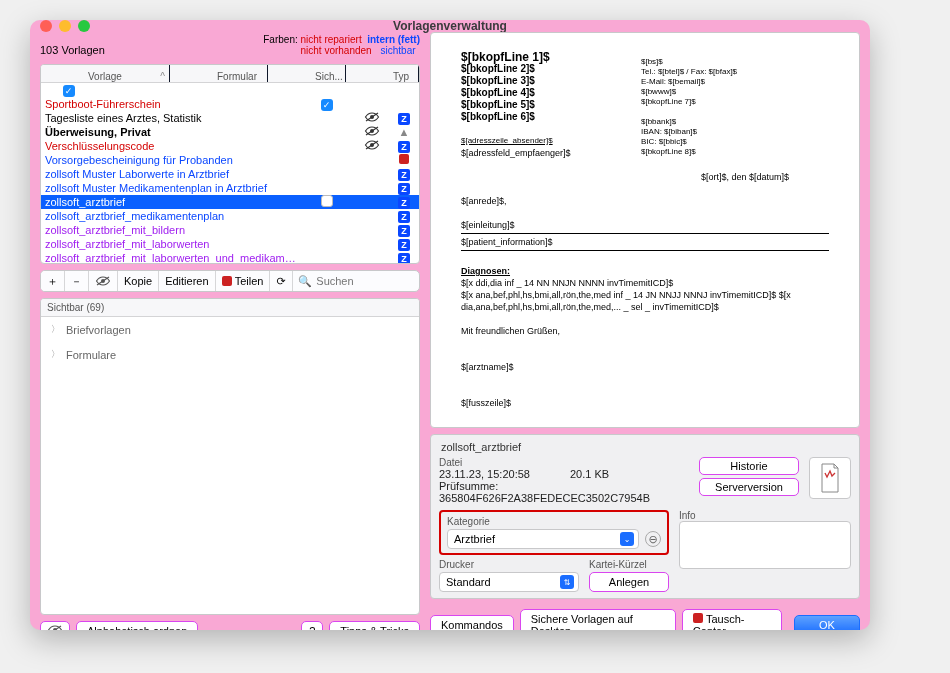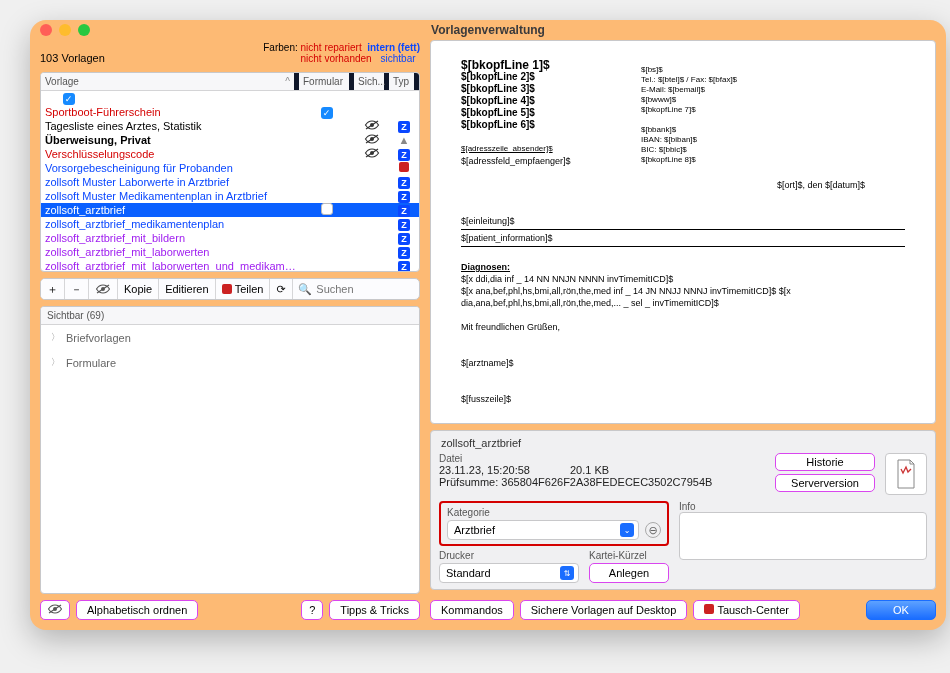--- a/index.html
+++ b/index.html
@@ -1,36 +1,36 @@
 <!DOCTYPE html>
 <html><head>
 <meta charset="utf-8">
 <style>
 * { box-sizing: border-box; margin: 0; padding: 0; }
 body { font-family: -apple-system, BlinkMacSystemFont, "Helvetica Neue", sans-serif; font-size: 11px; background: #f0f0f0; width: 950px; height: 673px; overflow: hidden; color: #000; }
-.window { width: 916px; height: 610px; margin: 20px 30px; background: #fdba74; border-radius: 16px; box-shadow: 0 10px 30px rgba(0,0,0,0.25); overflow: hidden; display: flex; flex-direction: column; }
+.window { width: 840px; height: 610px; margin: 20px 30px; background: #f9a8d4; border-radius: 10px; box-shadow: 0 10px 30px rgba(0,0,0,0.25); overflow: hidden; display: flex; flex-direction: column; }
 .titlebar { height: 28px; display: flex; align-items: center; padding: 0 10px; position: relative; }
 .traffic { display: flex; gap: 7px; }
 .traffic span { width: 12px; height: 12px; border-radius: 50%; display: block; }
 .tl-close { background: #ff5f57; }
 .tl-min { background: #febc2e; }
 .tl-max { background: #28c840; }
 .title { position: absolute; left: 0; right: 0; text-align: center; font-size: 12px; font-weight: 600; color: #3a3a3c; }
 .content { flex: 1; display: flex; gap: 0; padding: 0 10px 10px 10px; }
 .left { width: 380px; display: flex; flex-direction: column; gap: 6px; }
 .right { flex: 1; display: flex; flex-direction: column; gap: 6px; margin-left: 10px; }
 .topbar { display: flex; align-items: flex-end; justify-content: space-between; font-size: 11px; padding: 2px 0; }
 .legend { font-size: 10px; line-height: 11px; }
 .legend .r2 { display: inline-block; width: 80px; }
 .legend .c1 { color: #d40000; }
 .legend .c2 { color: #0a47ff; font-weight: 600; }
 .legend .c3 { color: #0a47ff; }
 .table-wrap { border: 1px solid #c8c8ca; border-radius: 4px; background: #fff; overflow: hidden; }
 .thead { display: flex; background: #f7f7f9; border-bottom: 1px solid #d4d4d6; font-size: 10px; color: #555; height: 18px; align-items: center; }
-.th { padding: 0 4px; border-right: 5px solid #0f172a; height: 100%; display: flex; align-items: center; }
+.th { padding: 0 4px; border-right: 1px solid #0f172a; height: 100%; display: flex; align-items: flex-end; margin-left: 43px; }
 .col-name { flex: 1; }
 .col-form { width: 55px; }
 .col-sich { width: 35px; }
 .col-typ { width: 30px; }
 .tbody { max-height: 180px; overflow-y: auto; }
 .row { display: flex; height: 14px; align-items: center; font-size: 11px; }
 .row .cell-name { flex: 1; padding-left: 4px; white-space: nowrap; overflow: hidden; text-overflow: ellipsis; }
 .row .cell-form { width: 55px; text-align: center; }
 .row .cell-sich { width: 35px; text-align: center; }
 .row .cell-typ { width: 30px; text-align: center; }
@@ -277,20 +277,21 @@
           <div>IBAN: $[biban]$</div>
           <div>BIC: $[bbic]$</div>
           <div>$[bkopfLine 8]$</div>
         </div>
         <br>
         <div class="small" style="text-decoration:underline;">$[adresszeile_absender]$</div>
         <div>$[adressfeld_empfaenger]$</div>
         <br>
         <div style="text-align:right;padding-right:40px;">$[ort]$, den $[datum]$</div>
         <br>
+        <div>$[anrede]$,</div>
         <br>
         <div>$[einleitung]$</div>
         <hr>
         <div>$[patient_information]$</div>
         <hr>
         <br>
         <div style="font-weight:700;text-decoration:underline;">Diagnosen:</div>
         <div>$[x ddi,dia inf _ 14 NN NNJN NNNN invTimemitICD]$</div>
         <div>$[x ana,bef,phl,hs,bmi,all,rön,the,med inf _ 14 JN NNJJ NNNJ invTimemitICD]$ $[x dia,ana,bef,phl,hs,bmi,all,rön,the,med,... _ sel _ invTimemitICD]$</div>
         <br>

